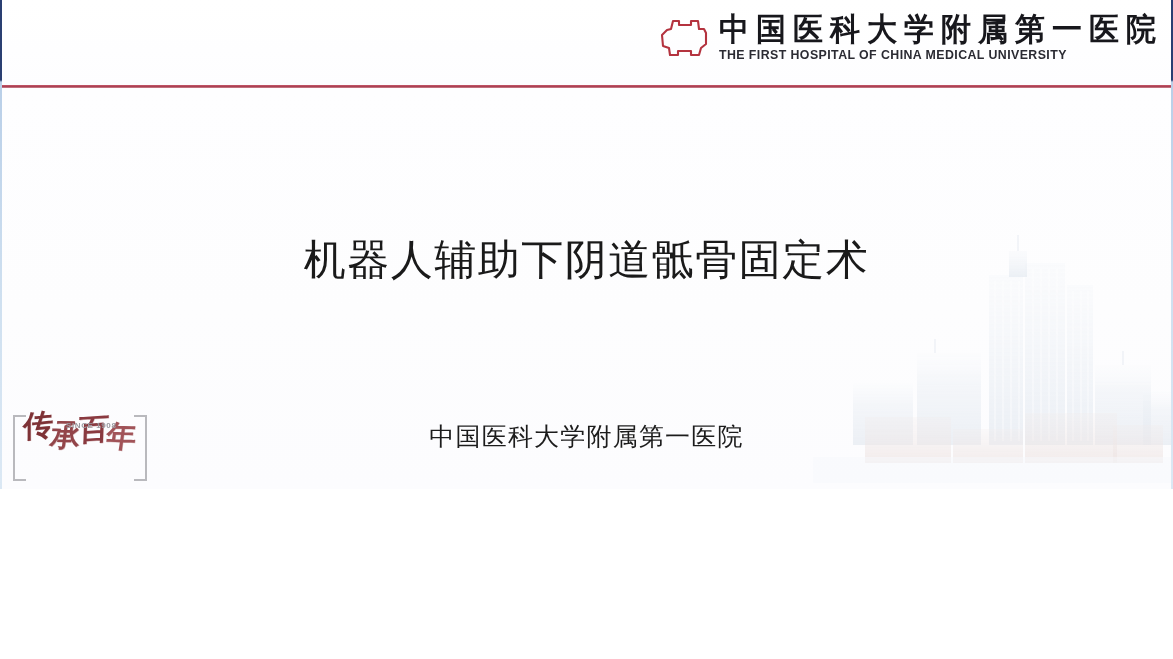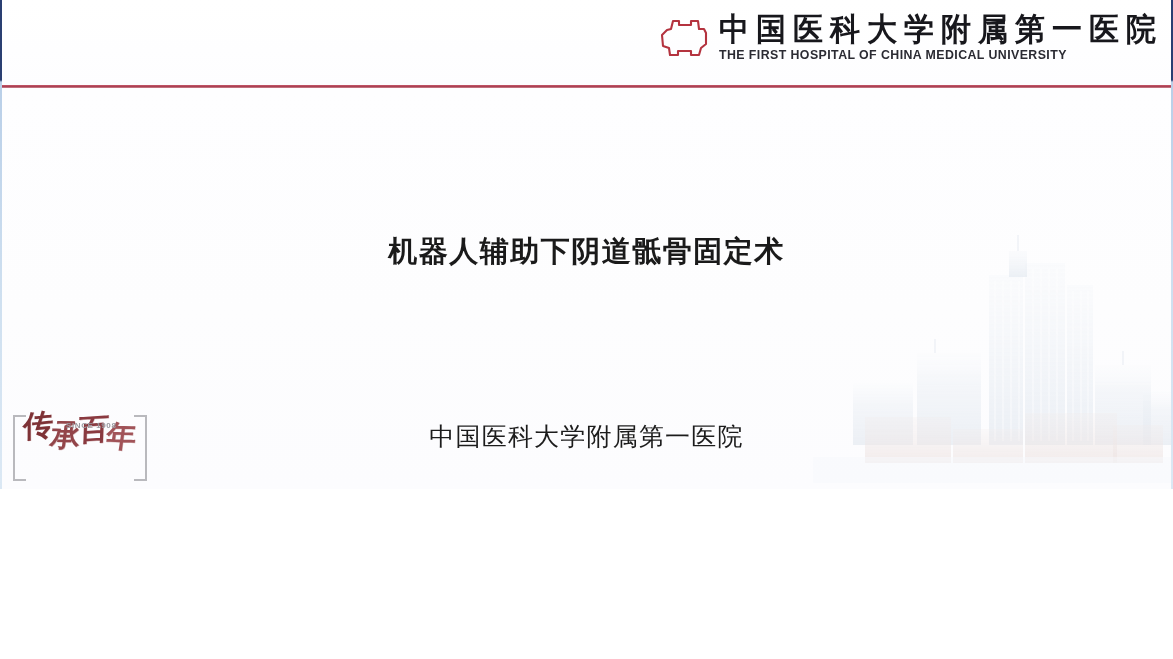--- a/index.html
+++ b/index.html
@@ -137,22 +137,22 @@
   }
 
   
   #title {
     position: absolute;
     left: 0;
     right: 0;
     top: 232px;
     text-align: center;
     font-family: "Liberation Serif", "DejaVu Serif", serif;
-    font-size: 29px;
-    font-weight: 700;
+    font-size: 42px;
+    font-weight: 400;
     letter-spacing: 1.5px;
     color: #1a1a1a;
     z-index: 20;
   }
   #affiliation {
     position: absolute;
     left: 0;
     right: 0;
     top: 420px;
     text-align: center;

